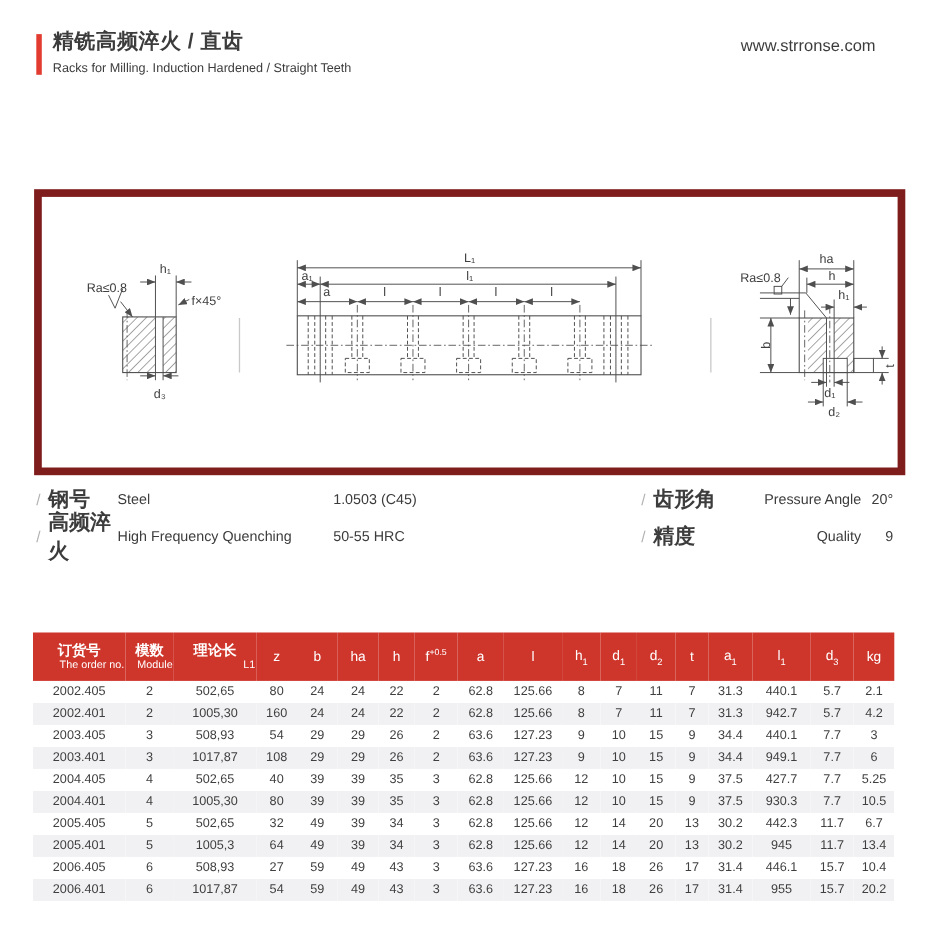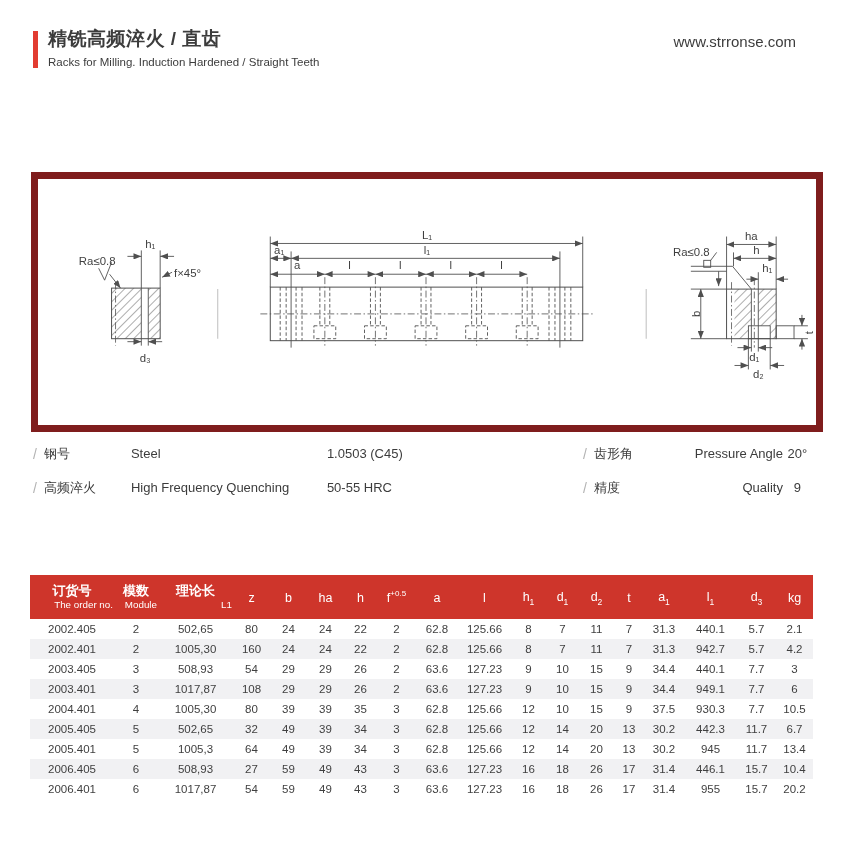--- a/index.html
+++ b/index.html
@@ -21,27 +21,27 @@
   .thin{stroke:#4f4f4f;stroke-width:.9;fill:none;}
   .dash{stroke:#4f4f4f;stroke-width:.9;fill:none;stroke-dasharray:3.5 2.2;}
   .cline{stroke:#4f4f4f;stroke-width:.8;fill:none;stroke-dasharray:7 2.5 1.5 2.5;}
   .sep{stroke:#c9c9c9;stroke-width:1.2;}
   .dimtxt{font-size:11.5px;fill:#3f3f3f;}
   .hatchrect{fill:url(#hatch);stroke:none;}
   
   .specs{position:absolute;left:33px;top:441px;width:779px;display:grid;grid-template-columns:550px 1fr;row-gap:9px;}
   .spec-item{display:flex;align-items:center;height:25px;font-size:13px;}
   .spec-slash{color:#b3b3b3;margin-right:7px;font-size:14px;}
-  .spec-zh{font-size:13px;}
+  .spec-zh{font-size:19px;font-weight:bold;}
   .spec-item.col-left .spec-zh{width:63px;}
   .spec-item.col-right .spec-zh{width:67px;}
-  .spec-item.col-left .spec-en{width:196px;margin-left:24px;}
+  .spec-item.col-left .spec-en{width:196px;}
   .spec-item.col-right .spec-en{width:122px;text-align:right;}
   .spec-val{flex:1;}
-  .spec-item.col-right .spec-val{text-align:center;}
+  .spec-item.col-right .spec-val{text-align:right;}
   
   .data-table{position:absolute;left:30px;top:575px;width:782px;border-collapse:collapse;table-layout:fixed;}
   .data-table thead th{
     background:#ce352b;color:#ffffff;font-weight:normal;height:44px;
     padding:0 1px;vertical-align:middle;text-align:center;
   }
   .th-zh{font-size:13px;font-weight:bold;line-height:1.2;}
   .th-en{font-size:9.8px;line-height:1.2;margin-top:1px;text-align:right;}
   .th-sym{font-size:12.5px;}
   .data-table thead sup{font-size:8px;vertical-align:super;}
@@ -383,20 +383,40 @@
         <td>9</td>
         <td>10</td>
         <td>15</td>
         <td>9</td>
         <td>34.4</td>
         <td>949.1</td>
         <td>7.7</td>
         <td>6</td>
       </tr>
       <tr>
+        <td>2004.405</td>
+        <td>4</td>
+        <td>502,65</td>
+        <td>40</td>
+        <td>39</td>
+        <td>39</td>
+        <td>35</td>
+        <td>3</td>
+        <td>62.8</td>
+        <td>125.66</td>
+        <td>12</td>
+        <td>10</td>
+        <td>15</td>
+        <td>9</td>
+        <td>37.5</td>
+        <td>427.7</td>
+        <td>7.7</td>
+        <td>5.25</td>
+      </tr>
+      <tr>
         <td>2004.401</td>
         <td>4</td>
         <td>1005,30</td>
         <td>80</td>
         <td>39</td>
         <td>39</td>
         <td>35</td>
         <td>3</td>
         <td>62.8</td>
         <td>125.66</td>

